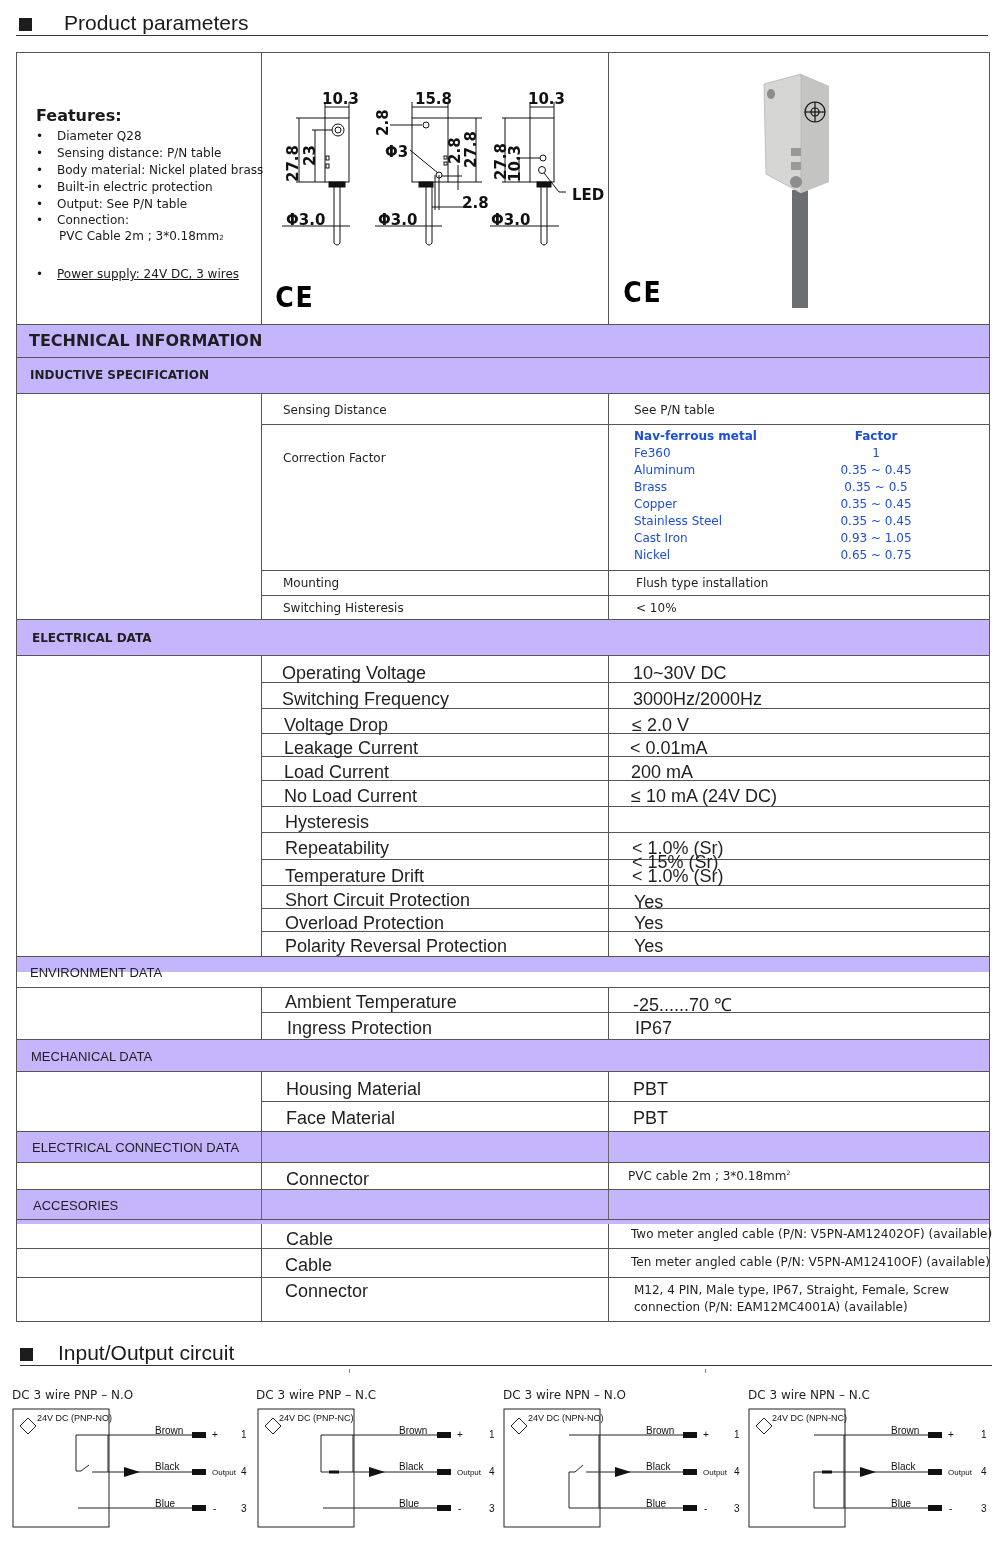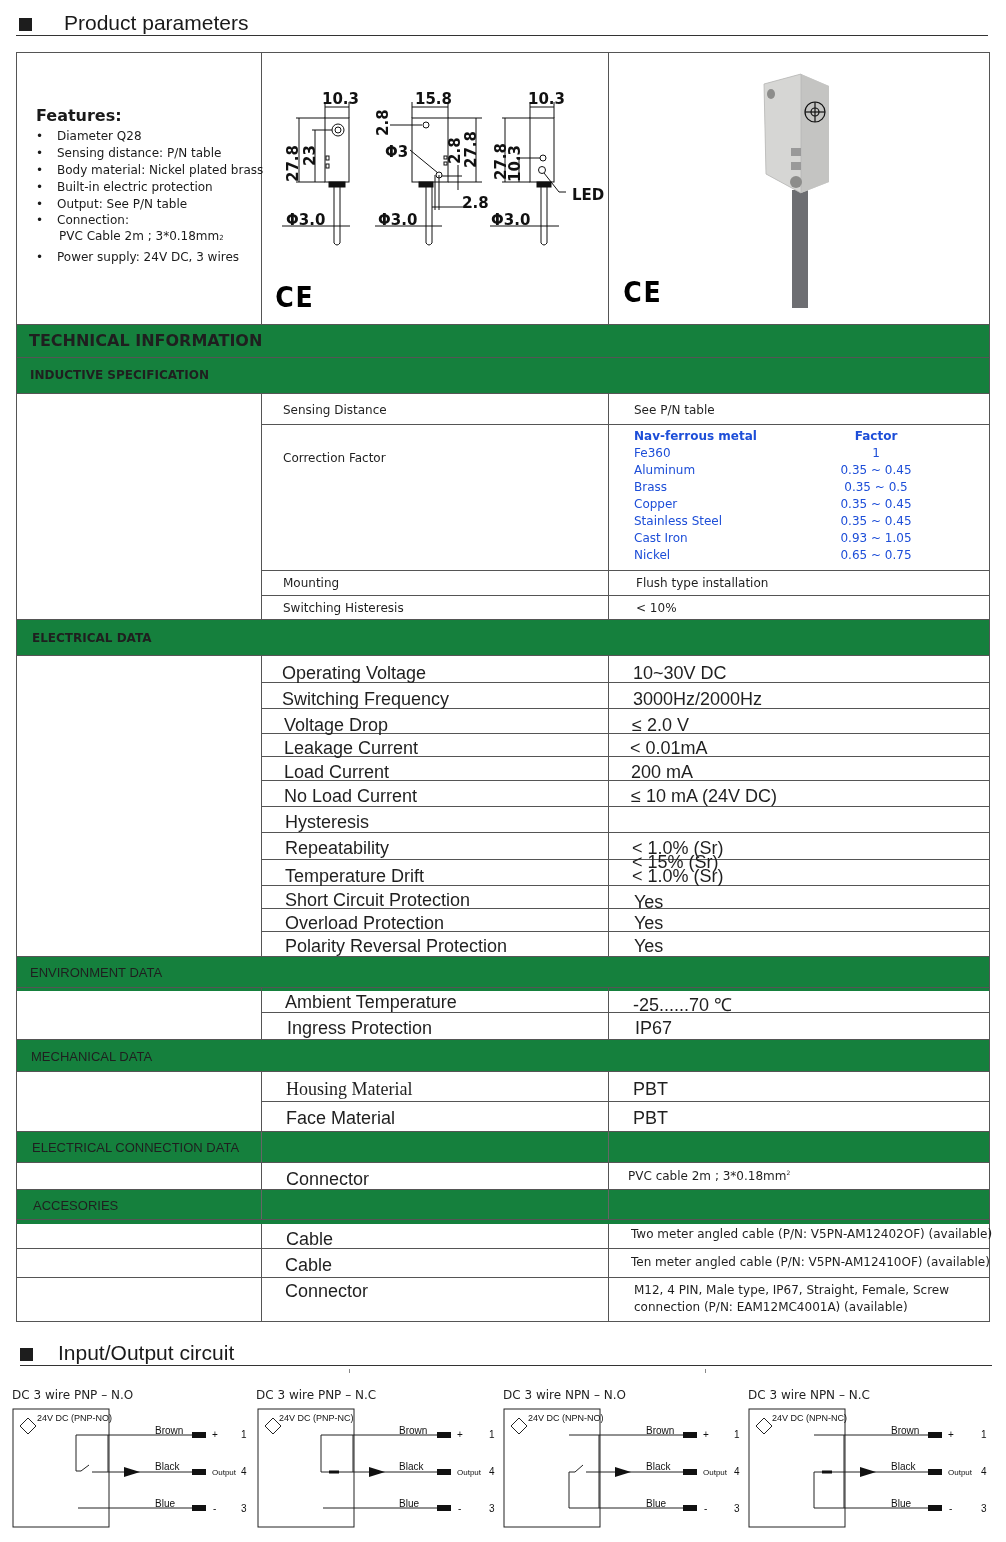--- a/index.html
+++ b/index.html
@@ -7,21 +7,21 @@
   body { position: relative; font-family: "DejaVu Sans", sans-serif; color: #1a1a1a; }
 
   .section-head { position: absolute; left: 16px; width: 972px; height: 24px; border-bottom: 1px solid #333; }
   .section-head .sq { position: absolute; left: 3px; top: 6px; width: 13px; height: 13px; background: #1d1d1d; }
   .section-head .ttl { position: absolute; left: 48px; top: -1px; font-family: "Liberation Sans", sans-serif; font-size: 21px; color: #1a1a1a; white-space: nowrap; }
 
   .abs { position: absolute; }
   .frame { position: absolute; left: 16px; top: 52px; width: 974px; height: 1270px; border: 1px solid #555; }
   .vline { position: absolute; width: 1px; background: #555; }
   .hline { position: absolute; height: 1px; background: #555; }
-  .gray-band { position: absolute; left: 17px; width: 972px; background: #15803d; }
+  .gray-band { position: absolute; left: 17px; width: 972px; background: #c4b5fd; }
   .band-label { position: absolute; font-family: "DejaVu Sans", sans-serif; font-size: 12px; color: #1f1f1f; white-space: nowrap; }
   .band-label.big { font-size: 16px; font-weight: bold; }
   .band-label.mid { font-weight: 600; }
 
   .cell { position: absolute; font-size: 12px; color: #1f1f1f; white-space: nowrap; font-family: "DejaVu Sans", sans-serif; }
   .cell.cond { font-family: "Liberation Sans", sans-serif; font-size: 18px; }
 
   .features { position: absolute; left: 36px; top: 106px; font-family: "DejaVu Sans", sans-serif; }
   .features .ft-title { font-size: 16px; font-weight: bold; color: #1a1a1a; margin-bottom: 3px; }
   .features ul { list-style: none; }
@@ -57,21 +57,21 @@
 <div class="features">
   <div class="ft-title">Features:</div>
   <ul>
     <li>Diameter Q28</li>
     <li>Sensing distance: P/N table</li>
     <li>Body material: Nickel plated brass</li>
     <li>Built-in electric protection</li>
     <li>Output: See P/N table</li>
     <li style="line-height:15px;">Connection:</li>
     <li class="nobullet" style="padding-left:23px; line-height:16px;"><span>PVC Cable 2m ; 3*0.18mm</span><sub>2</sub></li>
-    <li style="margin-top:3px;">Power supply: 24V DC, 3 wires</li>
+    <li style="margin-top:20px;text-decoration:underline;">Power supply: 24V DC, 3 wires</li>
   </ul>
 </div>
 
 <svg class="abs" style="left:262px; top:80px;" width="346" height="170" viewBox="0 0 346 170">
   <g stroke="#111" stroke-width="1" fill="none">
 
     <rect x="63" y="38" width="24" height="64"></rect>
     <rect x="67" y="102" width="16" height="5" fill="#111"></rect>
     <line x1="72" y1="107" x2="72" y2="163"></line>
       <line x1="78" y1="107" x2="78" y2="163"></line>
@@ -271,41 +271,41 @@
 <div class="cell cond" style="left:285px; top:866px;">Temperature Drift</div>
 <div class="cell cond" style="left:632px; top:866px;">&lt; 1.0% (Sr)</div>
 <div class="cell cond" style="left:285px; top:890px;">Short Circuit Protection</div>
 <div class="cell cond" style="left:634px; top:892px;">Yes</div>
 <div class="cell cond" style="left:285px; top:913px;">Overload Protection</div>
 <div class="cell cond" style="left:634px; top:913px;">Yes</div>
 <div class="cell cond" style="left:285px; top:936px;">Polarity Reversal Protection</div>
 <div class="cell cond" style="left:634px; top:936px;">Yes</div>
 
 <div class="hline" style="left:17px; top:956px; width:972px;"></div>
-<div class="gray-band" style="top:957px; height:34px;">
+<div class="gray-band" style="top:957px; height:15px;">
   <div class="band-label cond" style="left:13px; top:8px; font-family:'Liberation Sans', sans-serif; font-size:13px;">ENVIRONMENT DATA</div>
 </div>
 <div class="hline" style="left:17px; top:987px; width:972px;"></div>
 <div class="vline" style="left:261px; top:987px; height:52px;"></div>
 <div class="vline" style="left:608px; top:987px; height:52px;"></div>
 <div class="hline" style="left:261px; top:1012px; width:728px;"></div>
 <div class="cell cond" style="left:285px; top:992px;">Ambient Temperature</div>
 <div class="cell cond" style="left:633px; top:992px;">-25......70 ℃</div>
 <div class="cell cond" style="left:287px; top:1018px;">Ingress Protection</div>
 <div class="cell cond" style="left:635px; top:1018px;">IP67</div>
 
 <div class="hline" style="left:17px; top:1039px; width:972px;"></div>
 <div class="gray-band" style="top:1040px; height:31px;">
   <div class="band-label" style="left:14px; top:9px; font-family:'Liberation Sans', sans-serif; font-size:13px;">MECHANICAL DATA</div>
 </div>
 <div class="hline" style="left:17px; top:1071px; width:972px;"></div>
 <div class="vline" style="left:261px; top:1071px; height:60px;"></div>
 <div class="vline" style="left:608px; top:1071px; height:60px;"></div>
 <div class="hline" style="left:261px; top:1101px; width:728px;"></div>
-<div class="cell cond" style="left:286px; top:1079px;font-family:Liberation Serif, serif;">Housing Material</div>
+<div class="cell cond" style="left:286px; top:1079px;">Housing Material</div>
 <div class="cell cond" style="left:633px; top:1079px;">PBT</div>
 <div class="cell cond" style="left:286px; top:1108px;">Face Material</div>
 <div class="cell cond" style="left:633px; top:1108px;">PBT</div>
 
 <div class="hline" style="left:17px; top:1131px; width:972px;"></div>
 <div class="gray-band" style="top:1132px; height:30px;padding-left:28px;">
   <div class="band-label" style="left:15px; top:8px; font-family:'Liberation Sans', sans-serif; font-size:13px;">ELECTRICAL CONNECTION DATA</div>
 </div>
 <div class="vline" style="left:261px; top:1131px; height:191px;"></div>
 <div class="vline" style="left:608px; top:1131px; height:191px;"></div>

